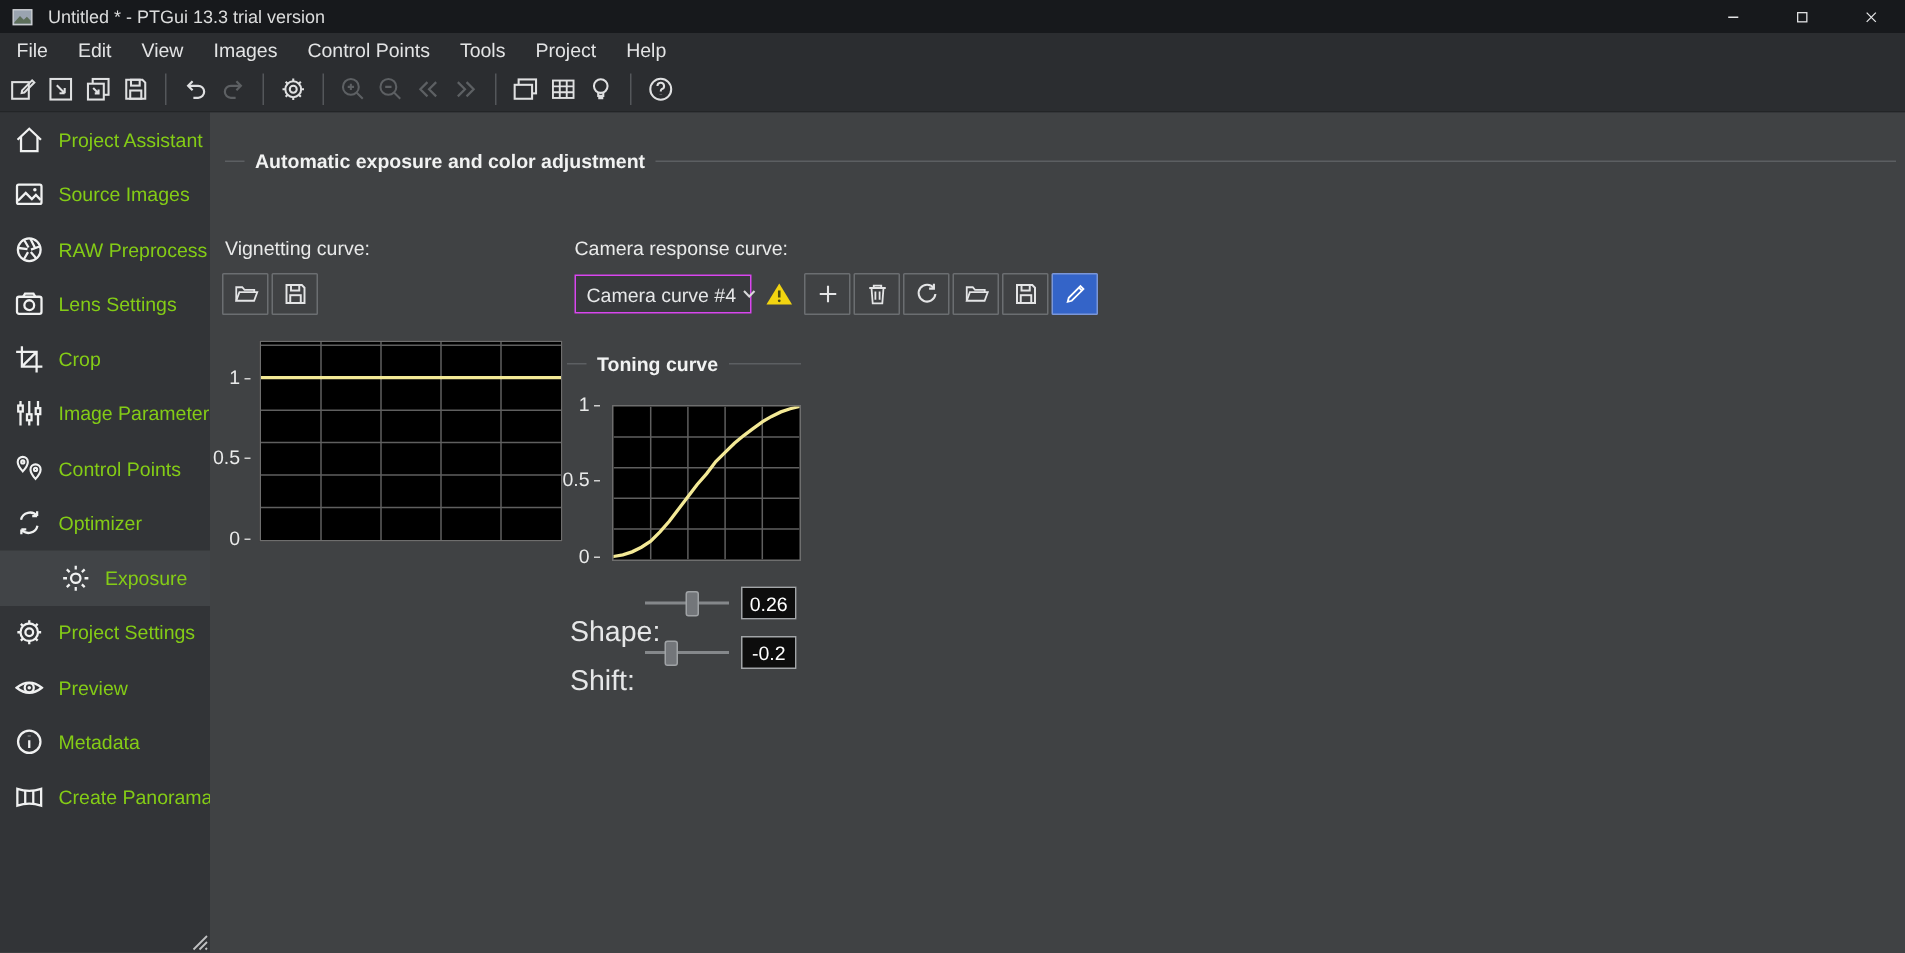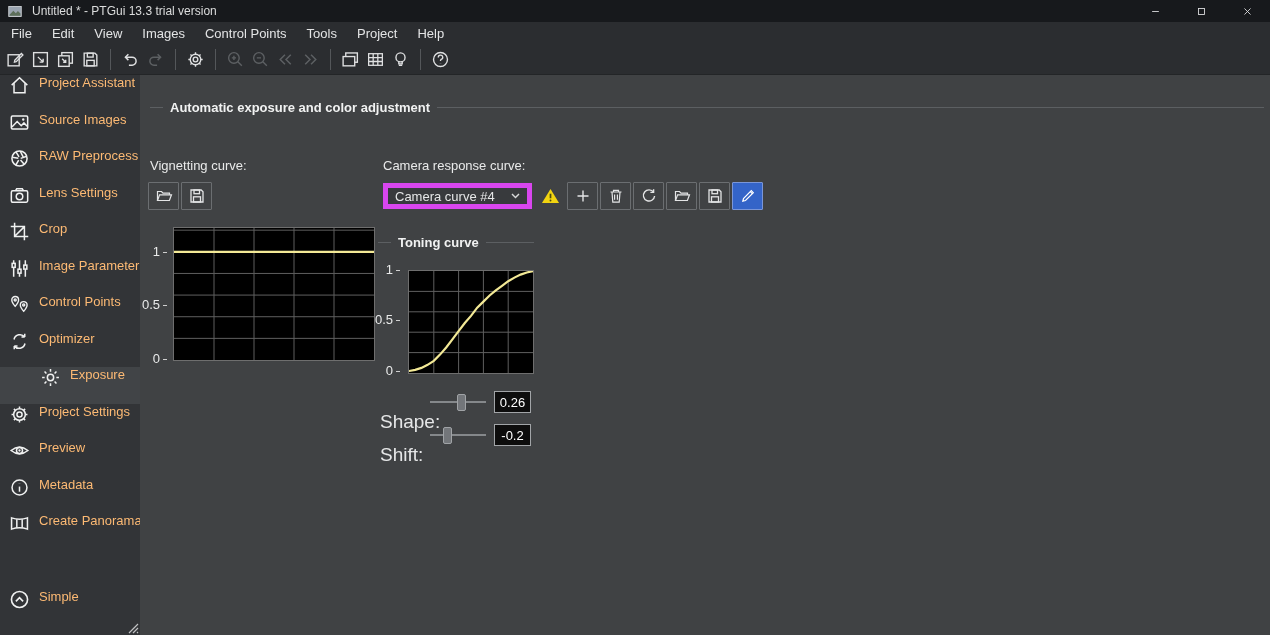--- a/index.html
+++ b/index.html
@@ -27,21 +27,21 @@
   
   .toolbar { height:31px; background:#2b2d30; border-bottom:1px solid #232527; display:flex; align-items:center; padding-left:3px; }
   .tbtn { width:25px; height:25px; display:flex; align-items:center; justify-content:center; background:transparent; border:none; color:#dfe0e1; }
   .tbtn .ic { width:19px; height:19px; }
   .tbtn.disabled { color:#5d6063; }
   .tsep { width:1px; height:21px; background:#54575a; margin:0 7px; flex:none; }
 
   
   .bodywrap { display:flex; height:560px; }
   .sidebar { width:140px; background:#323437; position:relative; flex:none; }
-  .side-item { height:36.5px; display:flex; gap:9px; padding-left:9px; color:#fdba74; }
+  .side-item { height:36.5px; display:flex; align-items:center; gap:9px; padding-left:9px; color:#84cc16; }
   .side-item.selected { background:#414447;padding-left:40px; }
   .side-item .ic { width:21px; height:21px; flex:none; color:#f0f1f1; }
   .side-item .lbl { white-space:nowrap; }
   .side-bottom { position:absolute; bottom:10px; left:0; right:0; }
   .grip { position:absolute; right:1px; bottom:1px; width:12px; height:12px; color:#c0c1c2; }
 
   .content { flex:1; position:relative; background:#404244; }
 
   .group-header { position:absolute; display:flex; align-items:center; gap:7px; }
   .gh-line { height:1px; background:#5c5f62; }
@@ -63,21 +63,21 @@
   #camera-label { top:83px; left:243px; }
 
   .btn-cluster { display:flex; gap:2px; }
   .icon-btn { width:31px; height:28px; display:flex; align-items:center; justify-content:center;
               background:transparent; border:1px solid #6b6e71; border-radius:1px; color:#e4e5e6; }
   .icon-btn .ic { width:18px; height:18px; }
   .icon-btn.active { background:#3464c8; border-color:#7a96d8; color:#ffffff; }
   #vign-btns { position:absolute; top:107px; left:8px; }
 
   #camera-controls { position:absolute; top:107px; left:243px; display:flex; align-items:center; }
-  .dropdown { width:149px; height:26px; background:#383a3d; border:5px solid #d946ef; display:flex;
+  .dropdown { width:118px; height:26px; background:#383a3d; border:1px solid #d946ef; display:flex;
               align-items:center; padding:0 7px; gap:4px; }
   .dropdown .dd-text { flex:1; font-size:13px; white-space:nowrap; }
   .dropdown .dd-chev { width:9px; height:6px; color:#d8d9da; flex:none; }
   .warn-ic { width:19px; height:18px; color:#f2d410; margin:0 7px 0 9px; flex:none; }
 
   .chart-box { position:absolute; background:#000; border:1px solid #6e6e6e; }
   .chart-box svg { position:absolute; left:0; top:0; width:100%; height:100%; }
   #vign-chart { top:152px; left:33px; width:202px; height:134px; }
   #tone-chart { top:195px; left:268px; width:126px; height:104px; }
 
@@ -532,28 +532,20 @@
           <use href="#i-info"></use>
         </svg>
         <span class="lbl">Metadata</span>
       </div>
     <div class="side-item">
         <svg class="ic">
           <use href="#i-pano"></use>
         </svg>
         <span class="lbl">Create Panorama</span>
       </div>
-    <div class="side-bottom">
-      <div class="side-item">
-          <svg class="ic">
-            <use href="#i-chevcircle"></use>
-          </svg>
-          <span class="lbl">Simple</span>
-        </div>
-    </div>
     <svg class="ic grip">
         <use href="#i-grip"></use>
       </svg>
   </nav>
 
   <main class="content">
 
     <div class="group-header" id="section-header">
       <span class="gh-line lead"></span>
       <span class="gh-title">Automatic exposure and color adjustment</span>

